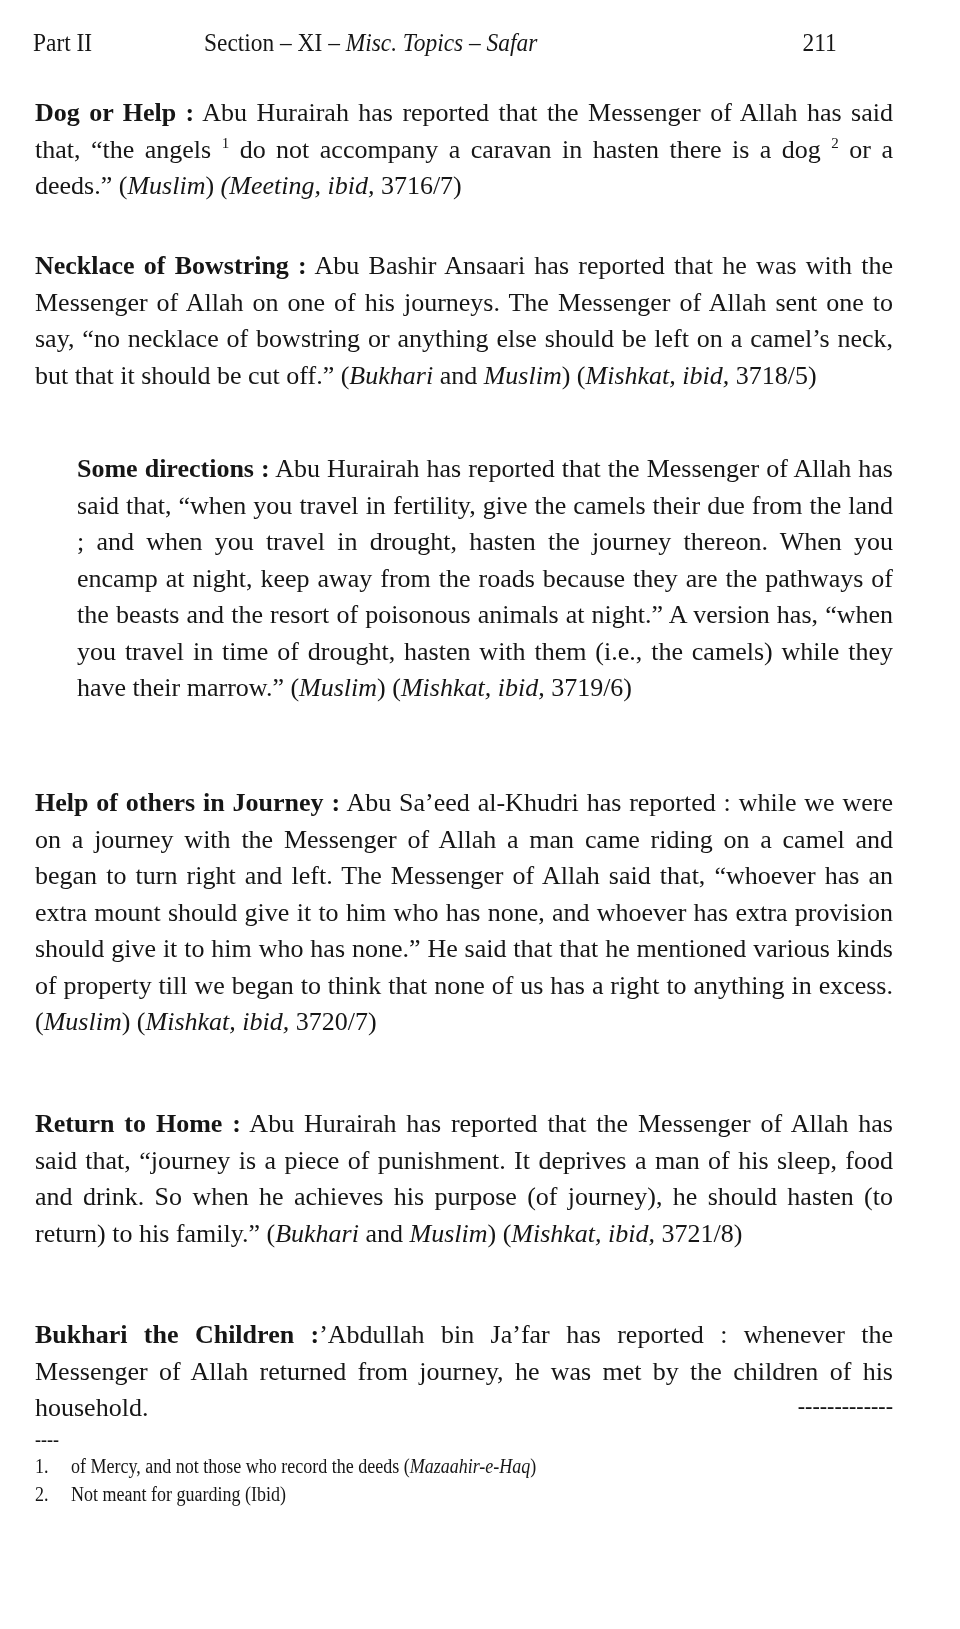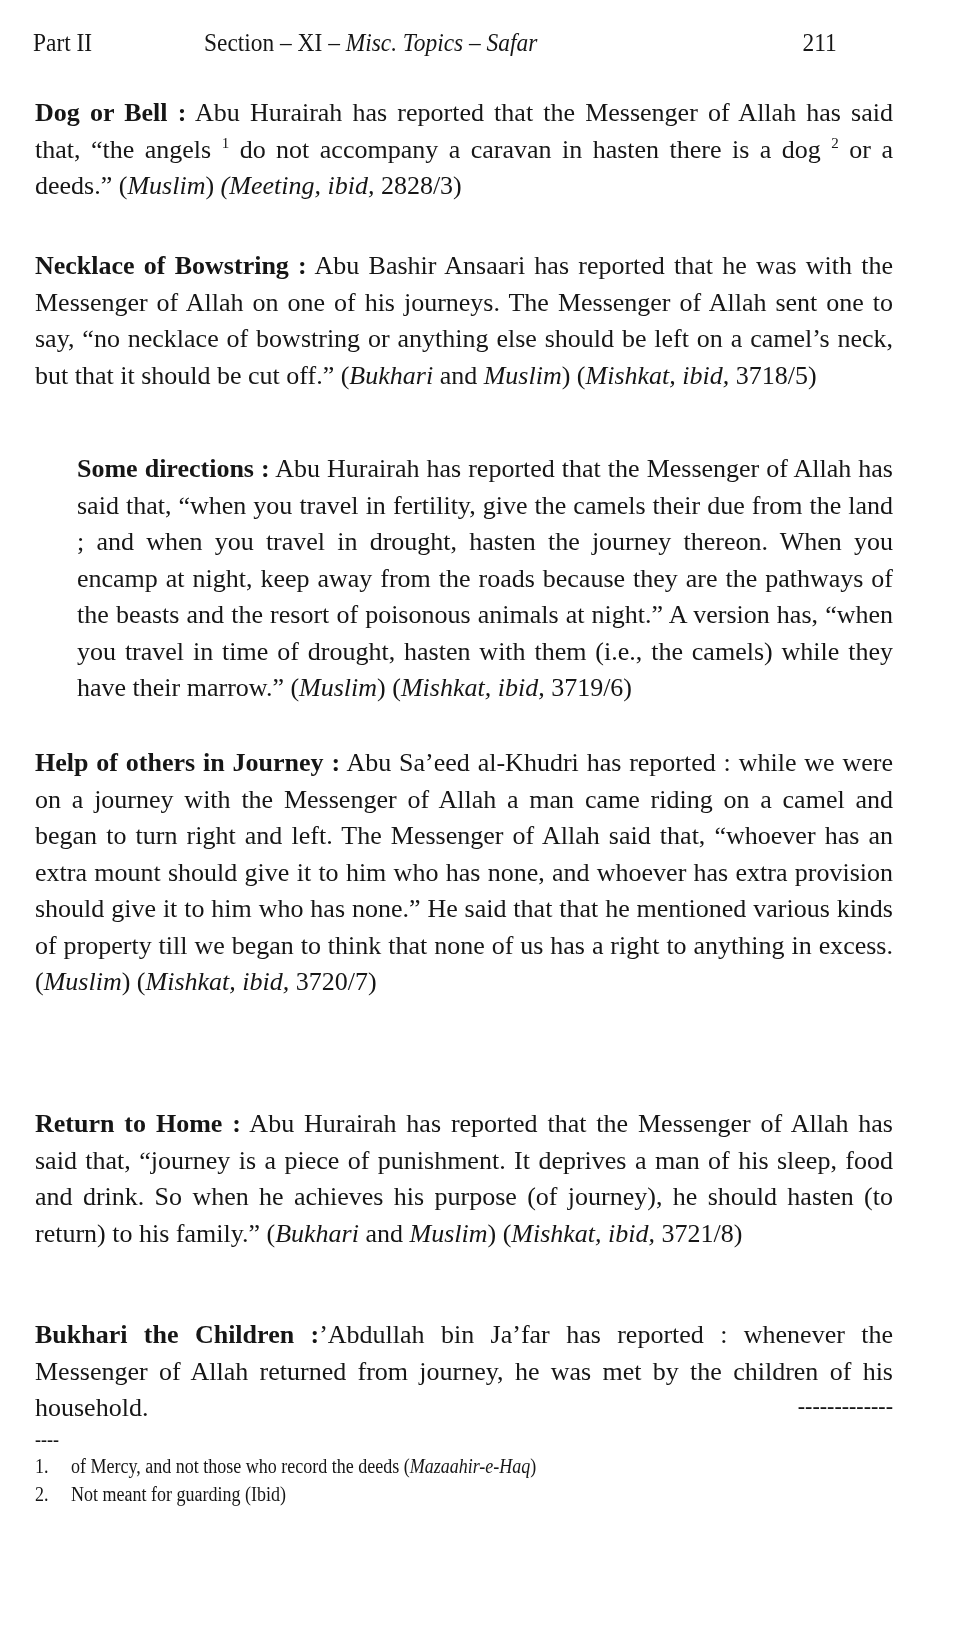--- a/index.html
+++ b/index.html
@@ -23,21 +23,21 @@
   }
   .para {
     font-size: 26px; line-height: 36.5px; text-align: justify;
     margin: 0;
   }
   .para b { font-weight: bold; }
   .para i { font-style: italic; font-family: Liberation Serif, serif; }
   .p1 { position: absolute; top: 0; }
   .p2 { position: absolute; top: 153px; }
   .p3 { position: absolute; top: 356px; margin-left: 42px; }
-  .p4 { position: absolute; top: 650px; }
+  .p4 { position: absolute; top: 690px; }
   .p5 { position: absolute; top: 1011px; }
   .p6 { position: absolute; top: 1222px; }
   sup { font-size: 15px; vertical-align: 10px; line-height: 0; }
 
   .rule-right {
     position: absolute; top: 1298px; right: 0; font-size: 22px; font-weight: bold; letter-spacing: 0;
   }
   .rule-left {
     position: absolute; top: 1335px; left: 0; font-size: 18px; font-weight: bold;
   }
@@ -53,21 +53,21 @@
 </head>
 <body>
 
 <div class="header">
   <span class="h-part">Part II</span>
   <span class="h-section"><span style="position:static">Section – XI – </span><i>Misc. Topics – Safar</i></span>
   <span class="h-page">211</span>
 </div>
 
 <div class="content">
-  <p class="para p1"><b>Dog or Bell :</b><span> Abu Hurairah has reported that the Messenger of Allah has said that, “the angels </span><sup>1</sup><span> do not accompany a caravan in hasten there is a dog </span><sup>2</sup><span> or a deeds.”  </span><span>(<i>Muslim</i>)</span><span> </span><i>(Meeting, ibid,</i><span> 2828/3)</span></p>
+  <p class="para p1"><b>Dog or Help :</b><span> Abu Hurairah has reported that the Messenger of Allah has said that, “the angels </span><sup>1</sup><span> do not accompany a caravan in hasten there is a dog </span><sup>2</sup><span> or a deeds.”  </span><span>(<i>Muslim</i>)</span><span> </span><i>(Meeting, ibid,</i><span> 3716/7)</span></p>
   <p class="para p2"><b>Necklace of Bowstring :</b><span> Abu Bashir Ansaari has reported that he was with the Messenger of Allah on one of his journeys. The Messenger of Allah sent one to say, “no necklace of bowstring or anything else should be left on a camel’s neck, but that it should be cut off.” (</span><i>Bukhari</i><span> and </span><i>Muslim</i><span>) (</span><i>Mishkat, ibid,</i><span> 3718/5)</span></p>
   <p class="para p3"><b>Some directions :</b><span> Abu Hurairah has reported that the Messenger of Allah has said that, “when you travel in fertility, give the camels their due from the land ; and when you travel in drought, hasten the journey thereon. When you encamp at night, keep away from the roads because they are the pathways of the beasts and the resort of poisonous animals at night.” A version has, “when you travel in time of drought, hasten with them (i.e., the camels) while they have their marrow.” (</span><i>Muslim</i><span>) (</span><i>Mishkat, ibid,</i><span> 3719/6)</span></p>
   <p class="para p4"><b>Help of others in Journey :</b><span> Abu Sa’eed al-Khudri has reported : while we were on a journey with the Messenger of Allah a man came riding on a camel and began to turn right and left. The Messenger of Allah said that, “whoever has an extra mount should give it to him who has none, and whoever has extra provision should give it to him who has none.” He said that that he mentioned various kinds of property till we began to think that none of us has a right to anything in excess. (</span><i>Muslim</i><span>) (</span><i>Mishkat, ibid,</i><span> 3720/7)</span></p>
   <p class="para p5"><b>Return to Home :</b><span> Abu Hurairah has reported that the Messenger of Allah has said that, “journey is a piece of punishment. It deprives a man of his sleep, food and drink. So when he achieves his purpose (of journey), he should hasten (to return) to his family.” (</span><i>Bukhari</i><span> and </span><i>Muslim</i><span>) (</span><i>Mishkat, ibid,</i><span> 3721/8)</span></p>
   <p class="para p6"><b>Bukhari the Children :</b><span>’Abdullah bin Ja’far has reported : whenever the Messenger of  Allah returned  from  journey,  he was  met   by the children of his household.</span></p>
 
   <div class="rule-right">-------------</div>
   <div class="rule-left">----</div>
 
   <div class="footnotes">

